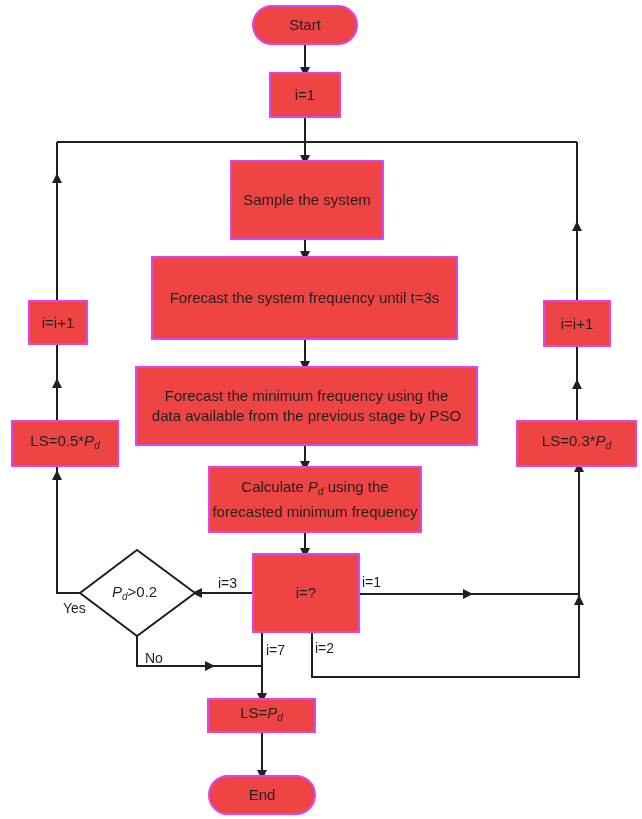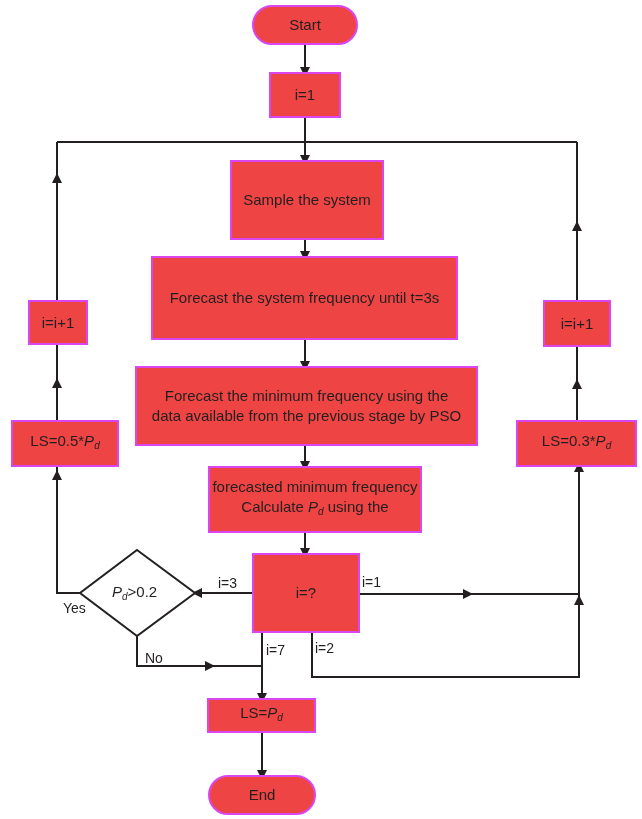--- a/index.html
+++ b/index.html
@@ -94,22 +94,22 @@
 
 <div class="node" style="left:135px;top:366px;width:343px;height:80px;text-align:center;">
   <div>
     <div>Forecast the minimum frequency using the</div>
     <div>data available from the previous stage by PSO</div>
   </div>
 </div>
 
 <div class="node" style="left:208px;top:466px;width:214px;height:67px;">
   <div>
+    <div><span>Calculate </span><span class="it">P</span><sub class="it">d</sub><span> using the</span></div>
     <div>forecasted minimum frequency</div>
-    <div><span>Calculate </span><span class="it">P</span><sub class="it">d</sub><span> using the</span></div>
   </div>
 </div>
 
 <div class="node" style="left:252px;top:553px;width:108px;height:80px;">
   <span>i=?</span>
 </div>
 
 <div class="dtext" style="left:112px;top:583px;">
   <span class="it">P</span><sub class="it">d</sub><span>&gt;0.2</span>
 </div>

